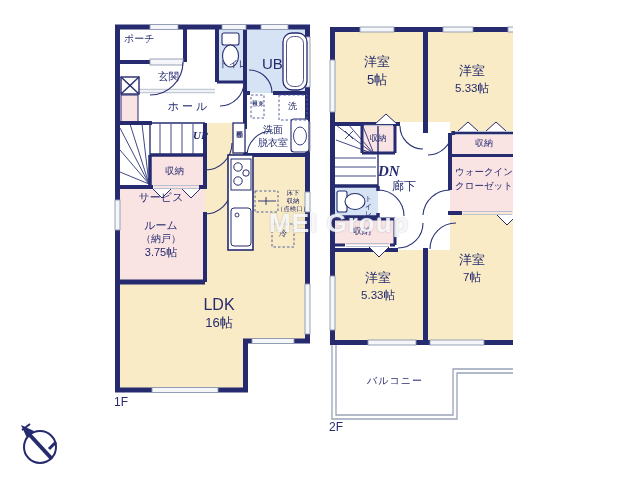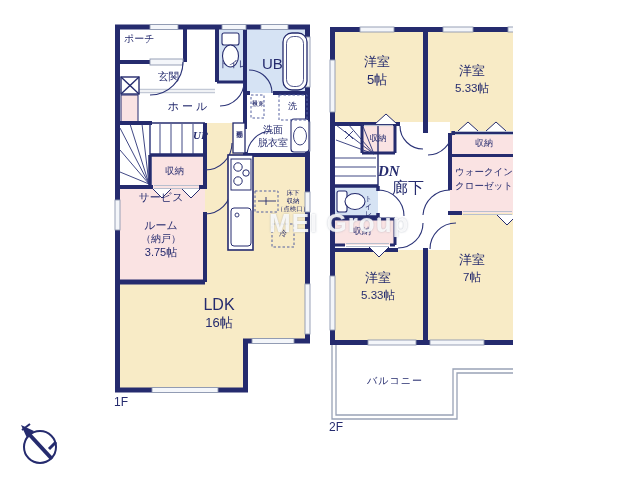--- a/index.html
+++ b/index.html
@@ -284,21 +284,21 @@
 
 <div class="lb ctr" style="left:377px;top:55px;font-size:13px;">洋室</div>
 <div class="lb ctr" style="left:377px;top:73px;font-size:13px;">5帖</div>
 <div class="lb ctr" style="left:472px;top:64px;font-size:13px;">洋室</div>
 <div class="lb ctr" style="left:472px;top:83px;font-size:11.5px;">5.33帖</div>
 <div class="lb ctr" style="left:378px;top:134px;font-size:8.5px;">収納</div>
 <div class="lb ctr" style="left:484px;top:139px;font-size:9px;">収納</div>
 <div class="lb ctr" style="left:484px;top:167px;font-size:9.5px;">ウォークイン</div>
 <div class="lb ctr" style="left:484px;top:181px;font-size:9.5px;">クローゼット</div>
 <div class="lb it" style="left:378px;top:164px;font-size:15px;">DN</div>
-<div class="lb" style="left:392px;top:180px;font-size:16px;">廊下</div>
+<div class="lb" style="left:392px;top:180px;font-size:12px;">廊下</div>
 <div class="lb vt" style="left:365px;top:190px;font-size:7px;">トイレ</div>
 <div class="lb ctr" style="left:362px;top:227px;font-size:9px;">収納</div>
 <div class="lb ctr" style="left:378px;top:271px;font-size:13px;">洋室</div>
 <div class="lb ctr" style="left:378px;top:290px;font-size:11.5px;">5.33帖</div>
 <div class="lb ctr" style="left:472px;top:253px;font-size:13px;">洋室</div>
 <div class="lb ctr" style="left:472px;top:272px;font-size:11.5px;">7帖</div>
 <div class="lb" style="left:367px;top:376px;font-size:10px;letter-spacing:1px;">バルコニー</div>
 <div class="lb" style="left:329px;top:421px;font-size:12px;">2F</div>
 
 <div id="watermark">MEI Group</div>

